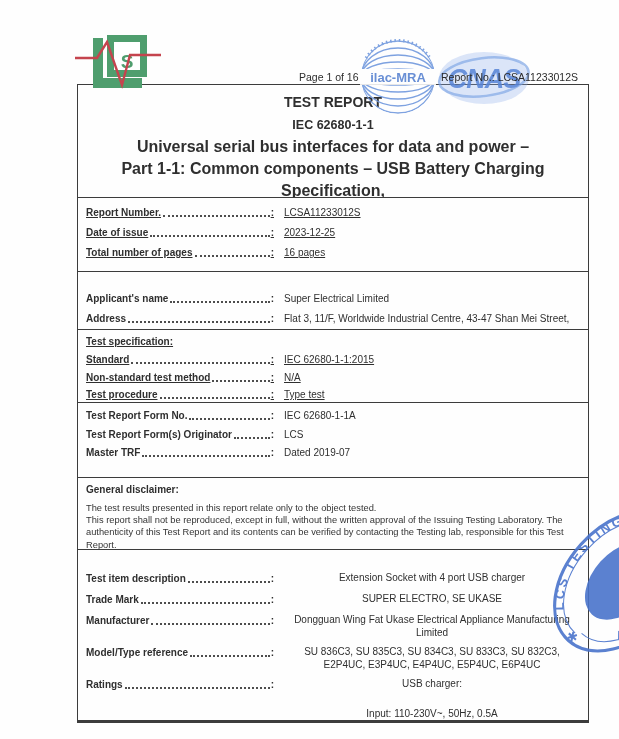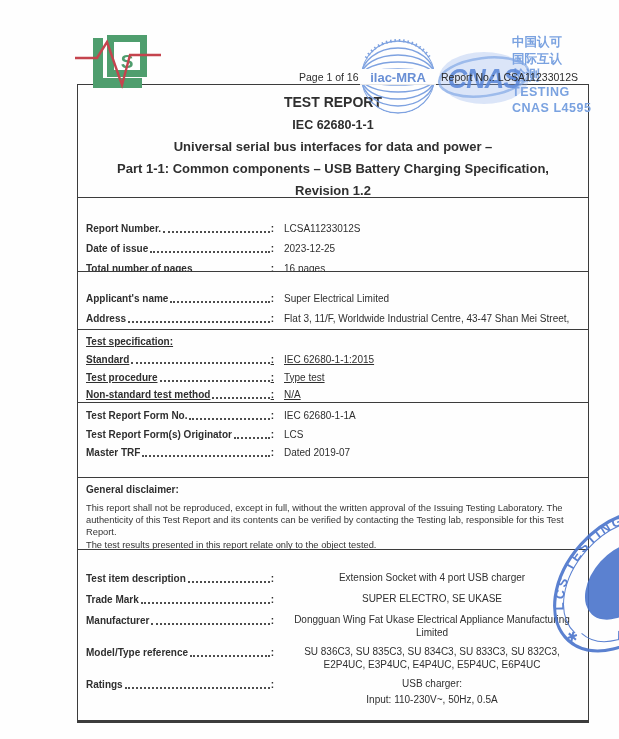--- a/index.html
+++ b/index.html
@@ -24,40 +24,40 @@
   .report-table {
     position:absolute; left:77px; top:84px; width:512px; height:639px;
     box-sizing:border-box; border:1.4px solid #3c3c3c; border-bottom-width:3.5px;
     z-index:1; background:transparent; display:flex; flex-direction:column;
   }
   .sec { box-sizing:border-box; border-top:1.4px solid #3c3c3c; overflow:hidden; }
   .sec:first-child { border-top:none; }
   .sec-title { height:112px; text-align:center; padding-top:6px; font-weight:700; }
   .t-line1 { font-size:14px;  line-height:23px; }
   .t-line2 { font-size:12.5px; line-height:22px; }
-  .t-line3, .t-line4, .t-line5 { font-size:13px; line-height:22px; }
-  .sec-report { height:74px; padding-top:23px; }
+  .t-line3, .t-line4, .t-line5 { font-size:16px; line-height:22px; }
+  .sec-report { height:74px; padding-top:7px;text-decoration:underline; }
   .sec-applicant { height:58px; padding-top:19px; }
   .sec-spec { height:73px; padding-top:3px;text-decoration:underline; }
   .sec-form { height:75px; padding-top:5px; }
   .sec-disclaimer { height:72px; padding:5px 8px 0 8px; }
   .sec-product { flex:1; padding-top:21px; }
 
   .row { display:flex; padding:0 8px; align-items:flex-start; }
   .sec-report .row, .sec-applicant .row { margin-bottom:5px; }
   .sec-spec .row { margin-bottom:2.5px; }
   .sec-form .row { margin-bottom:3.5px; }
   .sec-product .row { margin-bottom:6px; }
   .lbl { width:188px; flex:0 0 188px; display:flex; font-weight:700; font-size:10px; line-height:15px; }
   .lbl::after { content:":"; font-weight:700; }
   .lbl-t { white-space:nowrap; }
   .dots { flex:1; min-width:6px; border-bottom:2px dotted #4d4d4d; margin:0 1px 3px 2px; }
   .val { margin-left:10px; font-size:10px; line-height:15px; flex:1; }
   .sec-product .val { line-height:13px;text-align:center; }
-  .val div + div { margin-top:3px; }
+  .val div + div { margin-top:17px; }
   .sec-heading { font-weight:700; font-size:10px; line-height:17px; padding:0 8px; }
   .sec-spec .sec-heading { margin-bottom:2px; }
   .disc-heading { font-weight:700; font-size:10px; line-height:14px; margin-bottom:5px; }
   .disc-p { font-size:9.3px; line-height:12.2px; color:#343434; }
   .disc-p + .disc-p { margin-top:0; }
 </style>
 </head>
 <body>
 
 <div class="page">
@@ -95,27 +95,20 @@
     <rect x="3" y="33" width="76" height="16" fill="#fefefe"></rect>
     <text x="41" y="45.5" text-anchor="middle" font-size="13" font-weight="700" fill="#5580d0">ilac-MRA</text>
   </svg>
 
   <svg class="stamp-cnas" width="96" height="56" viewBox="0 0 96 56">
     <ellipse cx="48" cy="28" rx="45" ry="26" fill="#8fb0ea" opacity="0.35"></ellipse>
     <ellipse cx="48" cy="27" rx="45" ry="19" fill="none" stroke="#7ba3e4" stroke-width="2.5" opacity="0.75" transform="rotate(-7 48 28)"></ellipse>
     <text x="48" y="38" text-anchor="middle" font-size="27" font-weight="900" font-style="italic" fill="#5b87d8" letter-spacing="-1">CNAS</text>
   </svg>
 
-  <div class="accreditation">
-    <div>中国认可</div>
-    <div>国际互认</div>
-    <div class="acc-big">检测</div>
-    <div class="acc-latin">TESTING</div>
-    <div class="acc-latin">CNAS L4595</div>
-  </div>
 
   <svg class="stamp-side" width="175" height="195" viewBox="0 0 175 195">
     <g transform="rotate(-48 88 97)" stroke="#4a74cc" fill="none">
       <ellipse cx="88" cy="97" rx="80" ry="55" stroke-width="3.2"></ellipse>
       <ellipse cx="88" cy="97" rx="45" ry="29" fill="#4a74cc" stroke="none"></ellipse>
       <path id="arcTop" d="M 18 97 A 70 47 0 0 1 158 97"></path>
       <path id="arcBot" d="M 22 102 A 66 44 0 0 0 154 102"></path>
       <text font-size="13" font-weight="700" fill="#4a74cc" stroke="none" letter-spacing="2.5">
         <textPath href="#arcTop" startOffset="14%">LCS TESTING</textPath>
       </text>
@@ -193,34 +186,34 @@
         <div class="lbl">
             <span class="lbl-t">Standard</span>
             <span class="dots"></span>
           </div>
         <div class="val">
             <div>IEC 62680-1-1:2015</div>
           </div>
       </div>
       <div class="row">
         <div class="lbl">
+            <span class="lbl-t">Non-standard test method</span>
+            <span class="dots"></span>
+          </div>
+        <div class="val">
+            <div>N/A</div>
+          </div>
+      </div>
+      <div class="row">
+        <div class="lbl">
             <span class="lbl-t">Test procedure</span>
             <span class="dots"></span>
           </div>
         <div class="val">
             <div>Type test</div>
-          </div>
-      </div>
-      <div class="row">
-        <div class="lbl">
-            <span class="lbl-t">Non-standard test method</span>
-            <span class="dots"></span>
-          </div>
-        <div class="val">
-            <div>N/A</div>
           </div>
       </div>
     </section>
 
     <section class="sec sec-form">
       <div class="row">
         <div class="lbl">
             <span class="lbl-t">Test Report Form No.</span>
             <span class="dots"></span>
           </div>
@@ -243,22 +236,22 @@
             <span class="dots"></span>
           </div>
         <div class="val">
             <div>Dated 2019-07</div>
           </div>
       </div>
     </section>
 
     <section class="sec sec-disclaimer">
       <div class="disc-heading">General disclaimer:</div>
+      <div class="disc-p">The test results presented in this report relate only to the object tested.</div>
       <div class="disc-p">This report shall not be reproduced, except in full, without the written approval of the Issuing Testing Laboratory. The authenticity of this Test Report and its contents can be verified by contacting the Testing lab, responsible for this Test Report.</div>
-      <div class="disc-p">The test results presented in this report relate only to the object tested.</div>
     </section>
 
     <section class="sec sec-product">
       <div class="row">
         <div class="lbl">
             <span class="lbl-t">Test item description</span>
             <span class="dots"></span>
           </div>
         <div class="val">
             <div>Extension Socket with 4 port USB charger</div>

